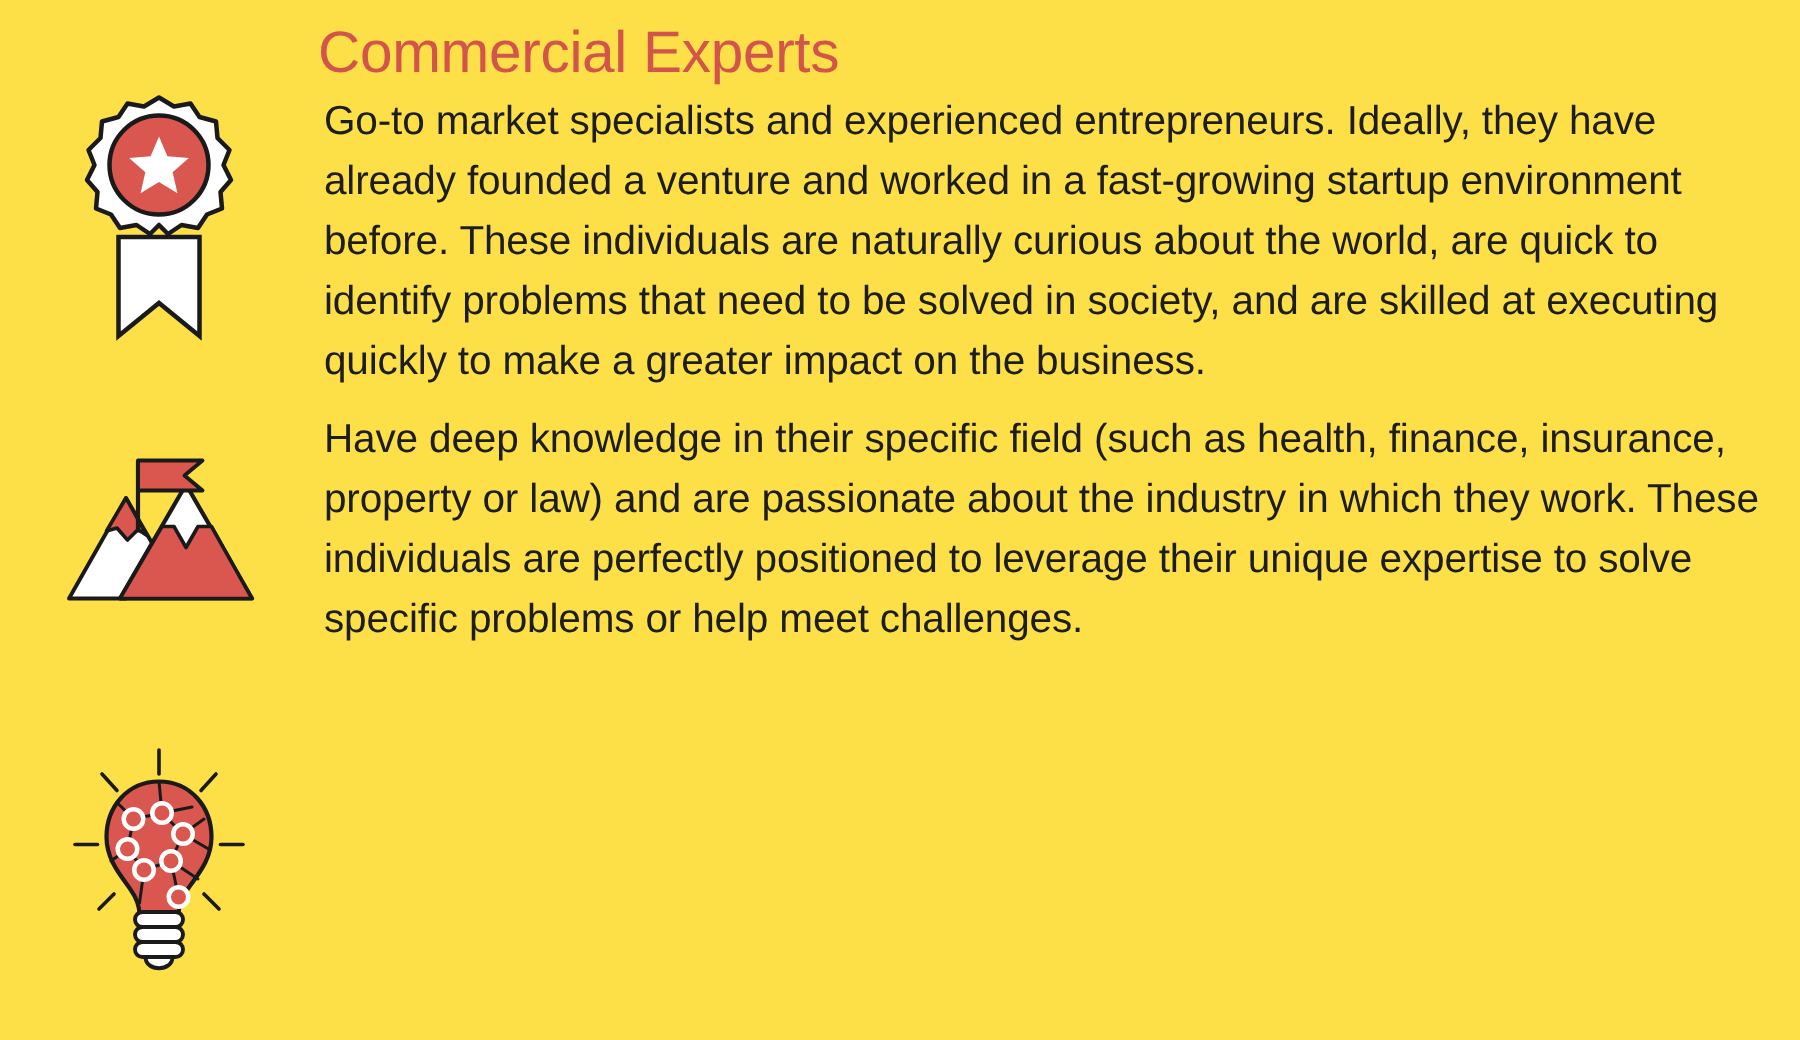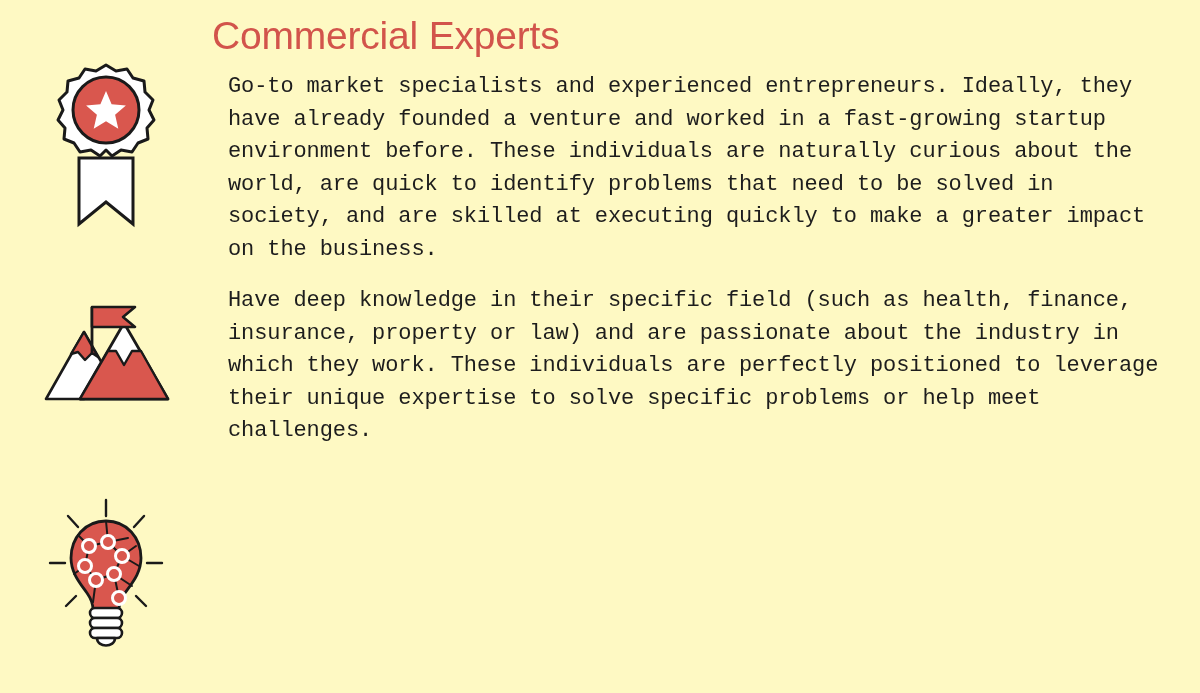--- a/index.html
+++ b/index.html
@@ -12,21 +12,21 @@
     height: 693px;
     font-family: "Liberation Sans", sans-serif;
     overflow: hidden;
     -webkit-font-smoothing: antialiased;
   }
 
   .page {
     position: relative;
     width: 1200px;
     height: 693px;
-    background: #fef9c3;
+    background: #fde047;
     box-sizing: border-box;
   }
 
   .section {
     display: flex;
     align-items: flex-start;
     width: 1200px;
     box-sizing: border-box;
   }
 
@@ -53,24 +53,24 @@
     font-size: 39px;
     font-weight: 400;
     line-height: 1.0;
     margin: 0 0 6px 0;
     letter-spacing: -0.2px;
     font-family: "Liberation Sans", sans-serif;
   }
 
   .section-body {
     color: #1d1d1d;
-    font-size: 22px;
+    font-size: 27px;
     line-height: 1.48;
-    margin: 16px;
-    font-family: Liberation Mono, monospace;
+    margin: 4px;
+    font-family: Liberation Sans, sans-serif;
     letter-spacing: -0.1px;
   }
 
   
   #section-commercial-experts { position: absolute; top: 16px; left: 0; }
   #section-commercial-experts .icon-col { padding-top: 46px; }
 
   #section-subject-matter-pros { position: absolute; top: 269px; left: 0; }
   #section-subject-matter-pros .icon-col { padding-top: 30px; }
 

